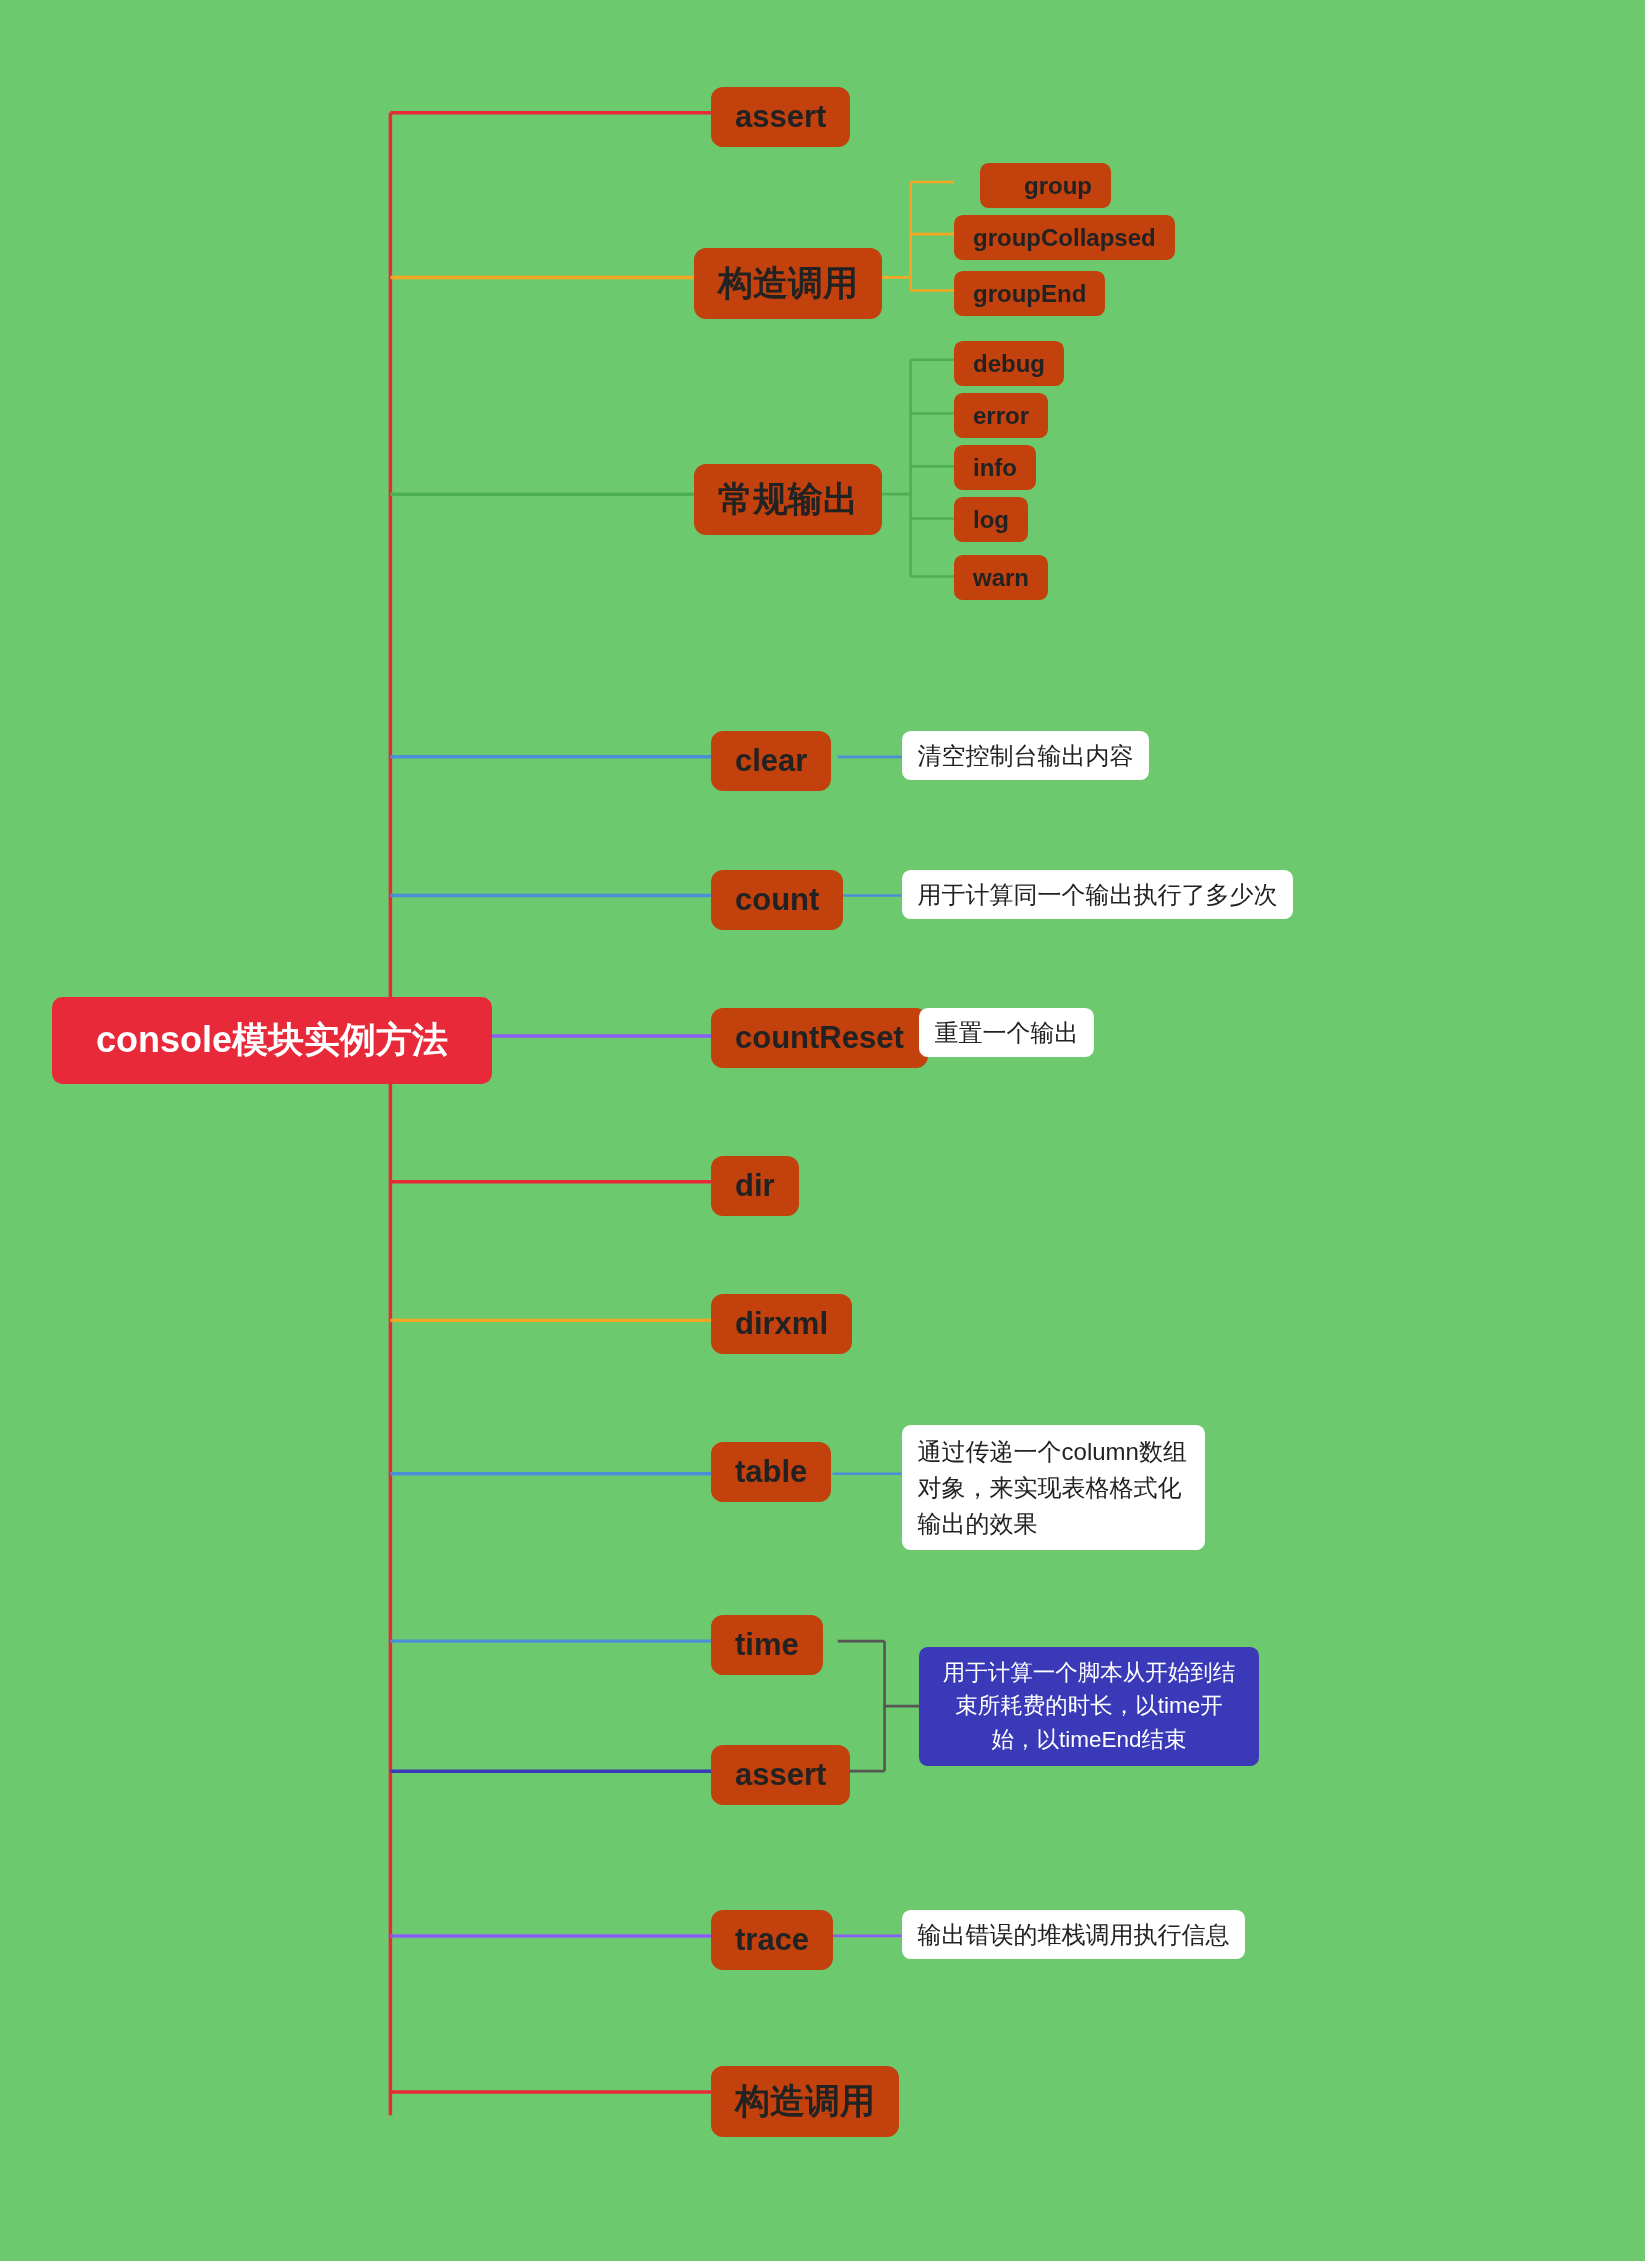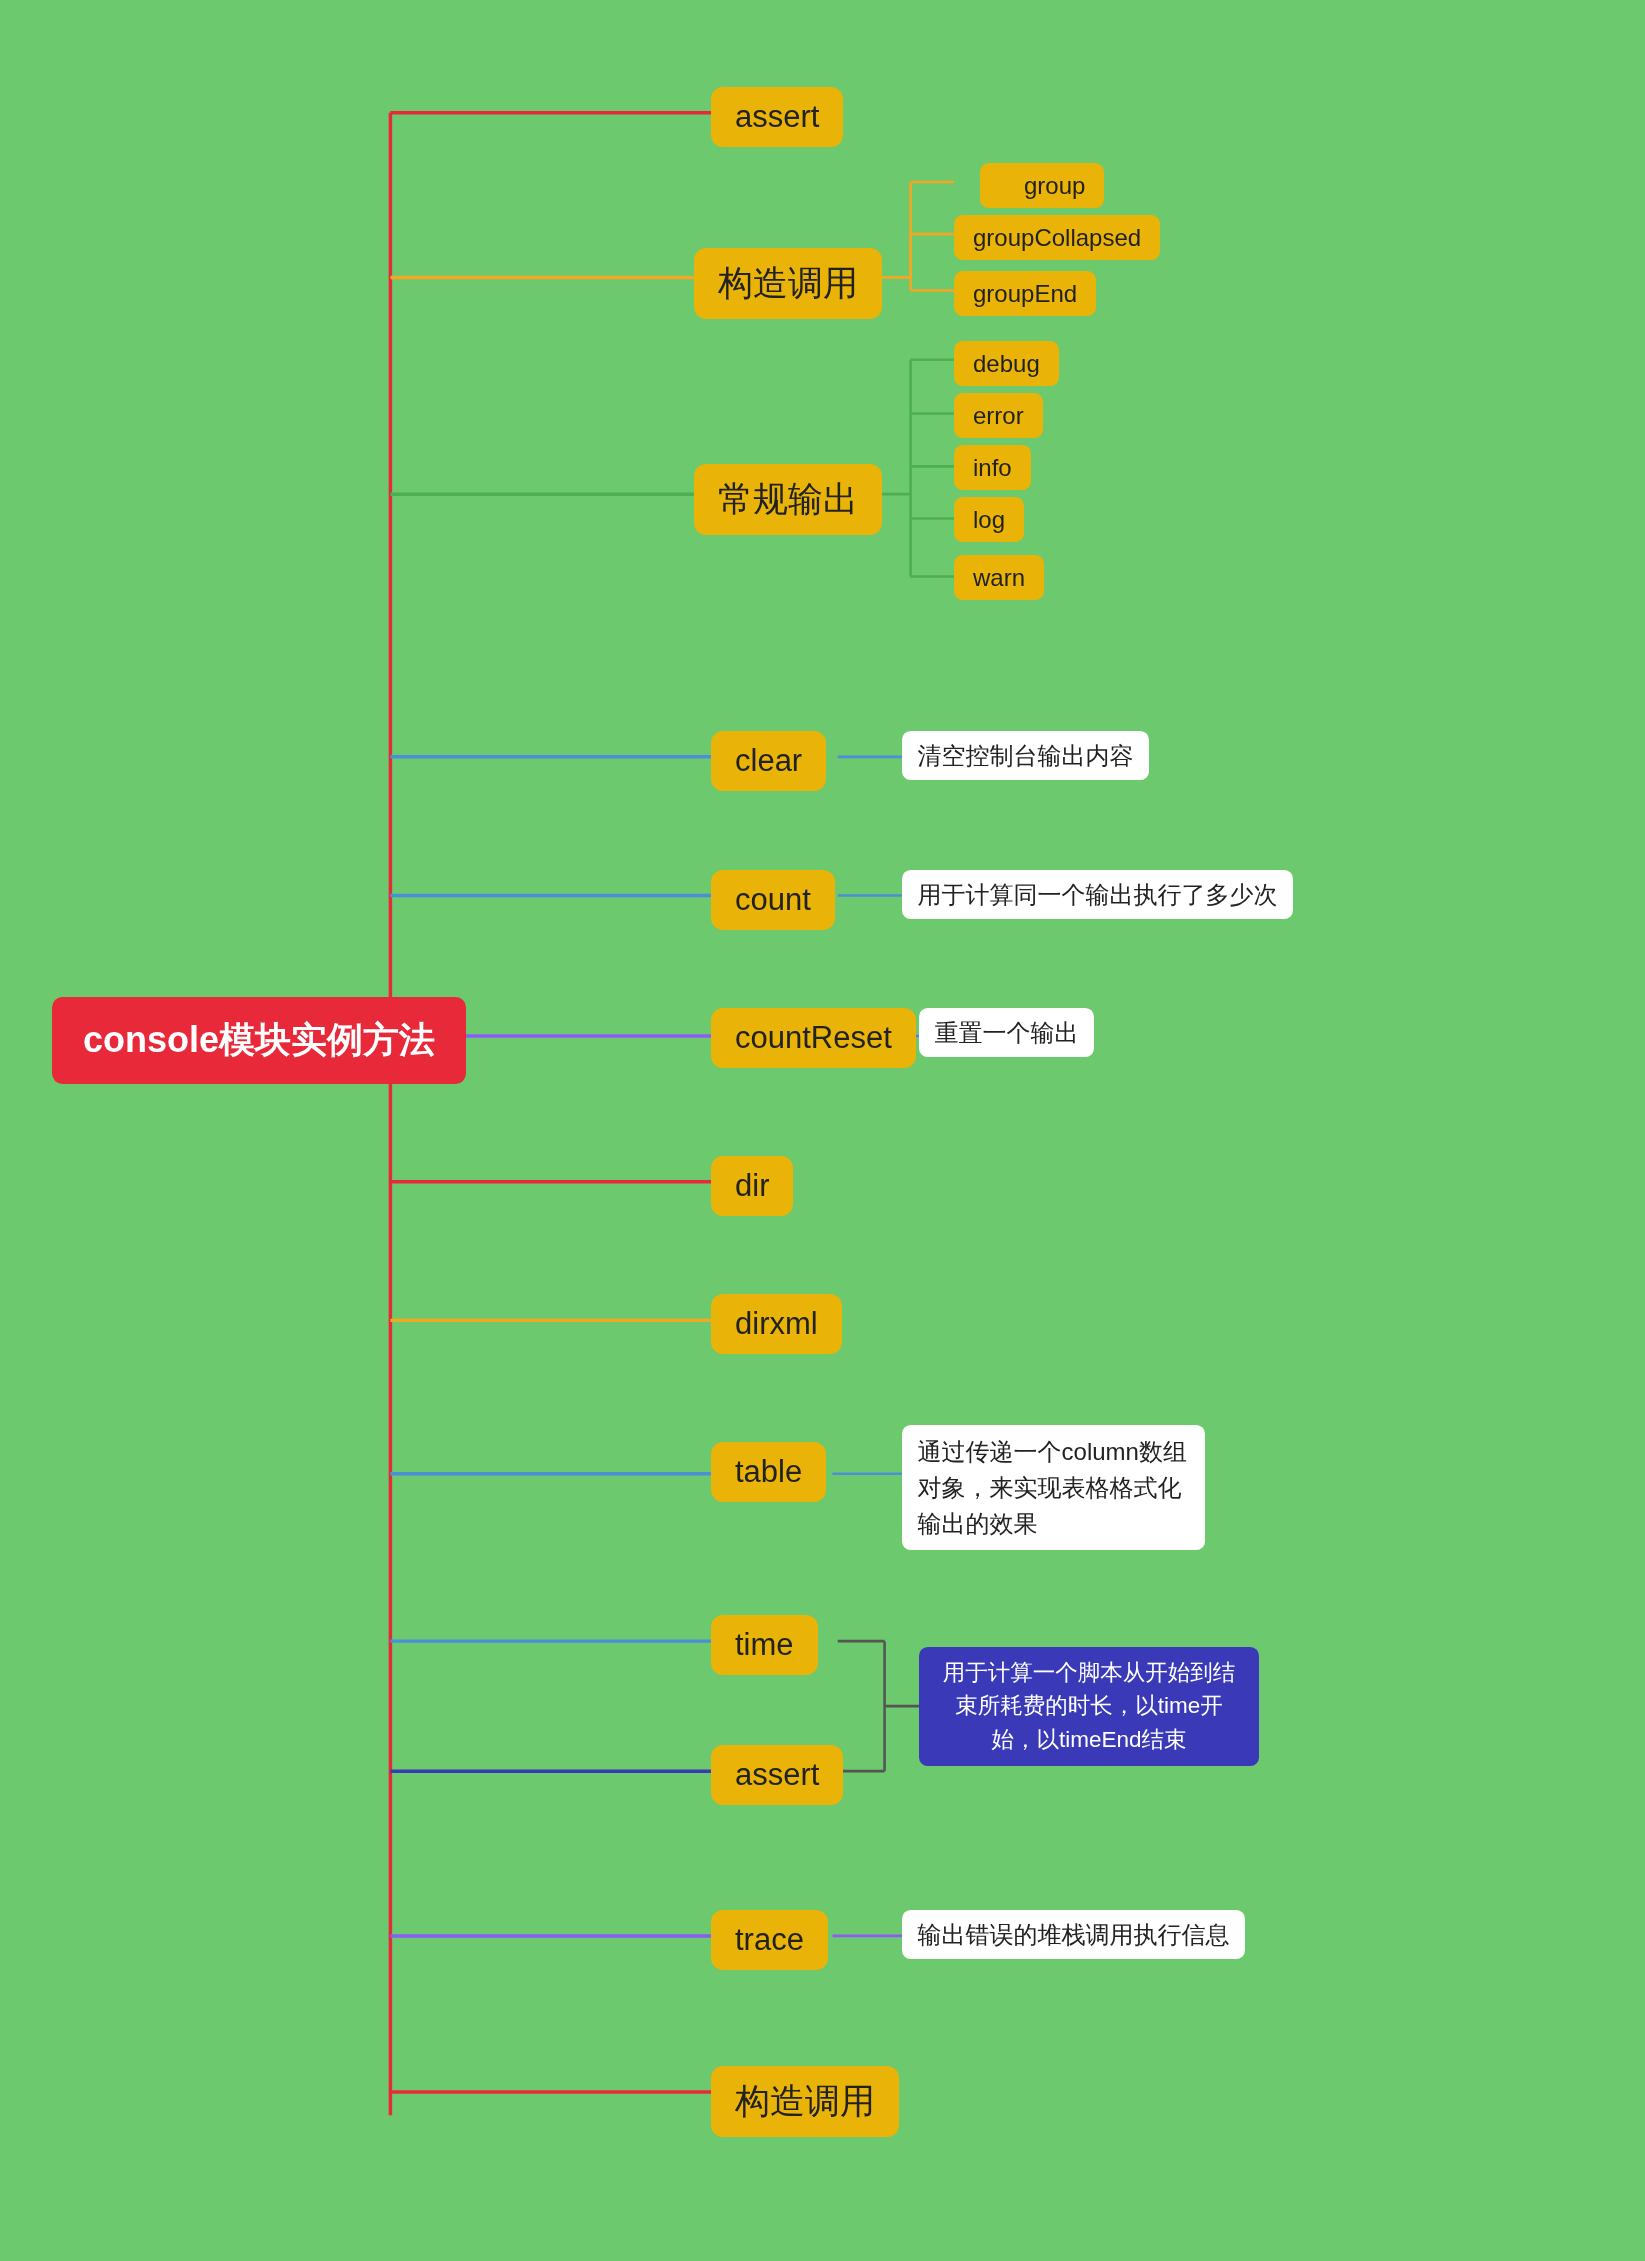--- a/index.html
+++ b/index.html
@@ -18,36 +18,36 @@
       min-height: 2261px;
     }
 
     
     .center-node {
       position: absolute;
       left: 52px;
       top: 997px;
       background: #e8293a;
       border-radius: 10.4px;
-      padding: 19px 31px;
+      padding: 19px 44px;
       color: white;
       font-size: 36px;
       font-weight: bold;
       white-space: nowrap;
       z-index: 10;
     }
 
     
     .node-box {
       position: absolute;
-      background: #eab308;
+      background: #c2410c;
       border-radius: 12px;
       padding: 12px 24px;
       font-size: 31px;
-      font-weight: 400;
+      font-weight: 700;
       color: #222;
       z-index: 10;
       white-space: nowrap;
     }
 
     .node-box.small {
       font-size: 24px;
       padding: 8.7px 19px;
       border-radius: 8.7px;
     }

